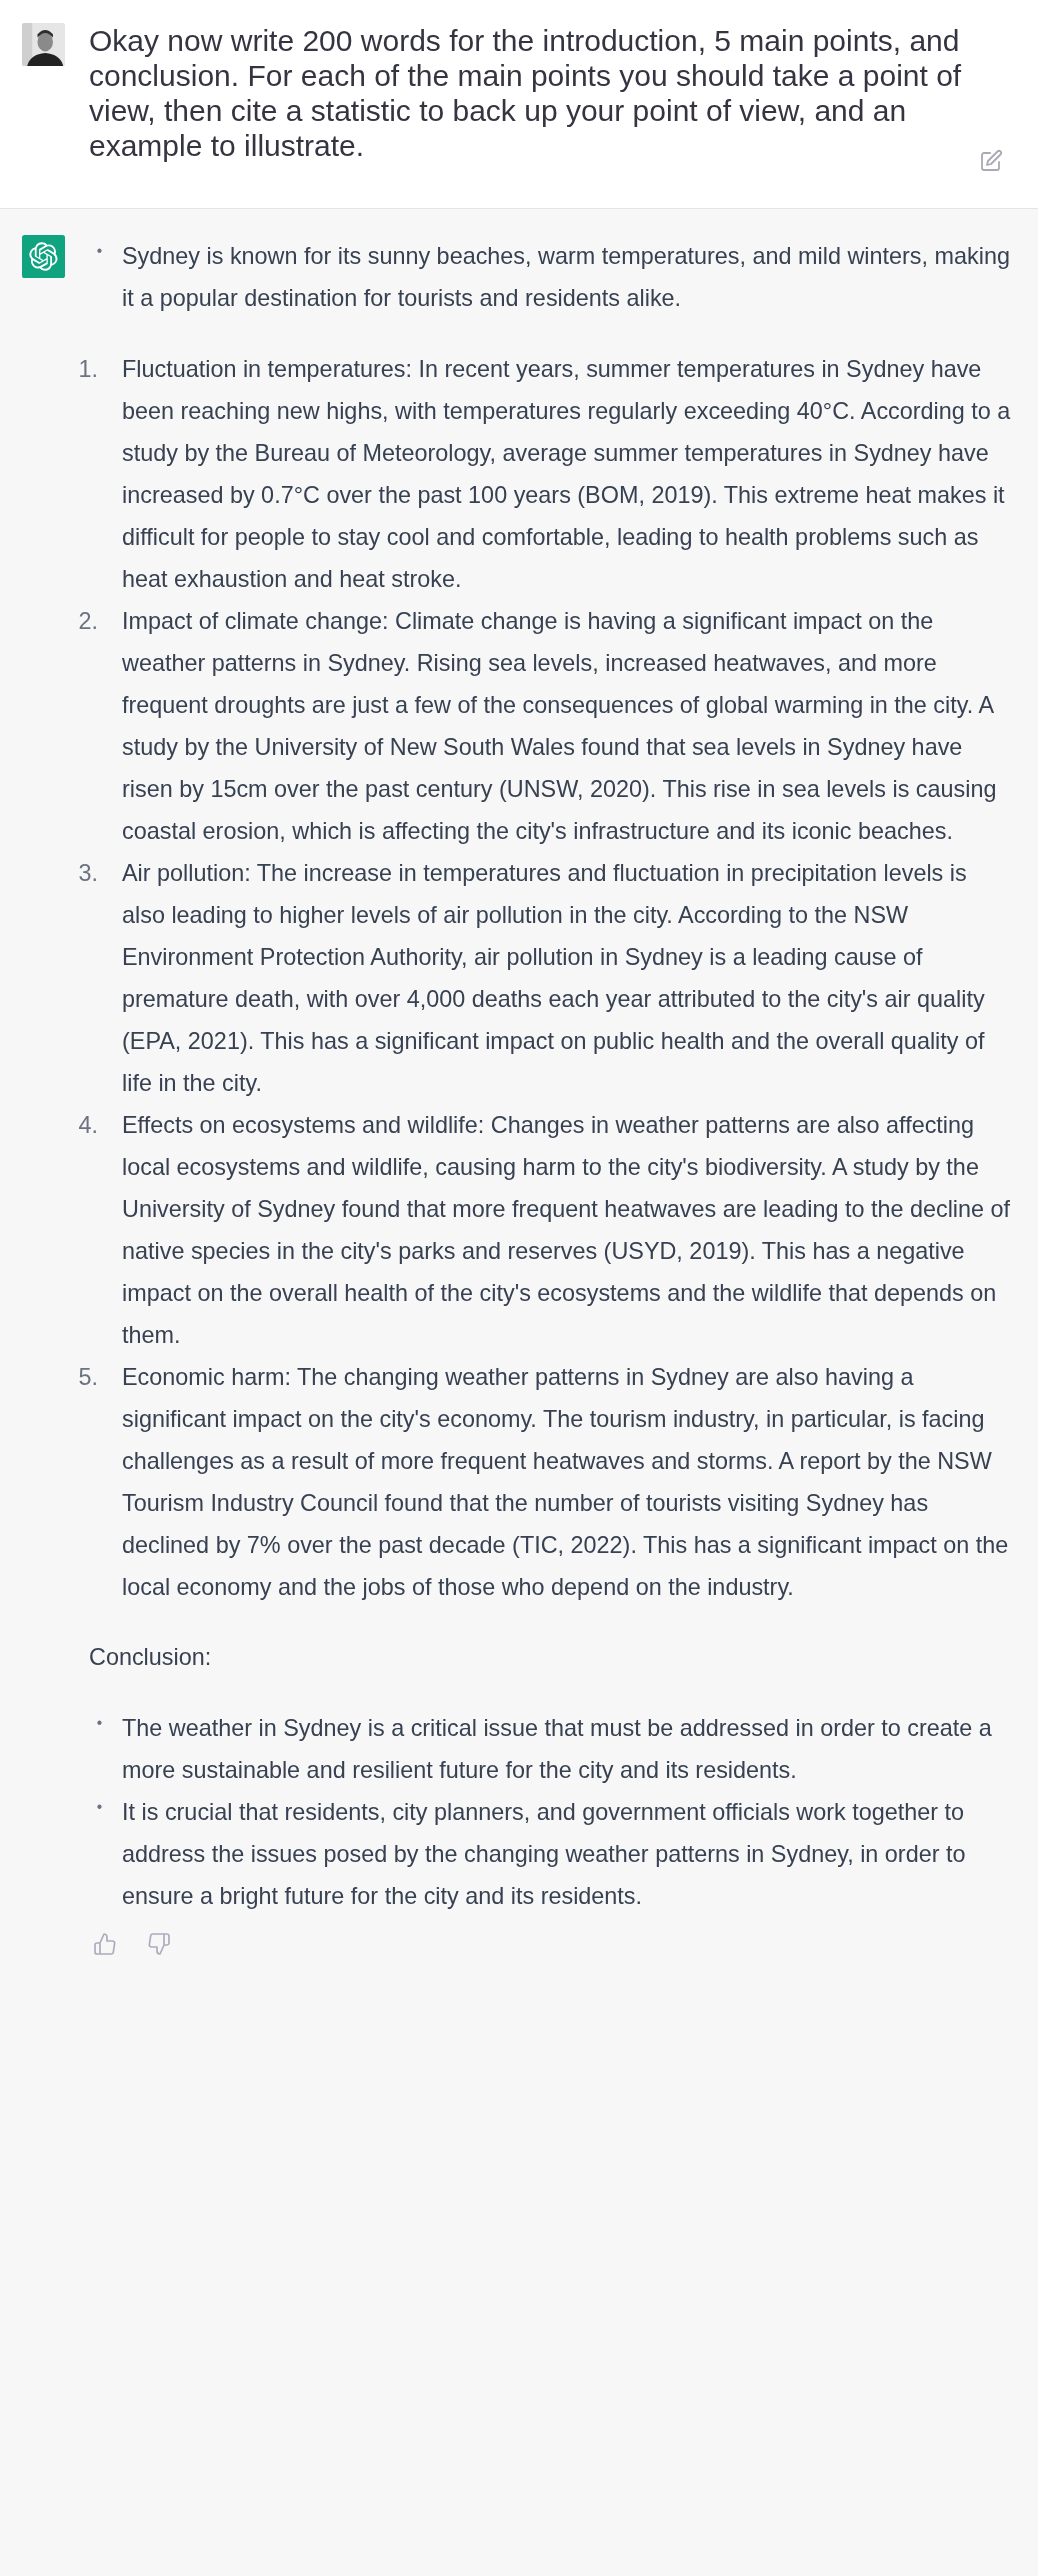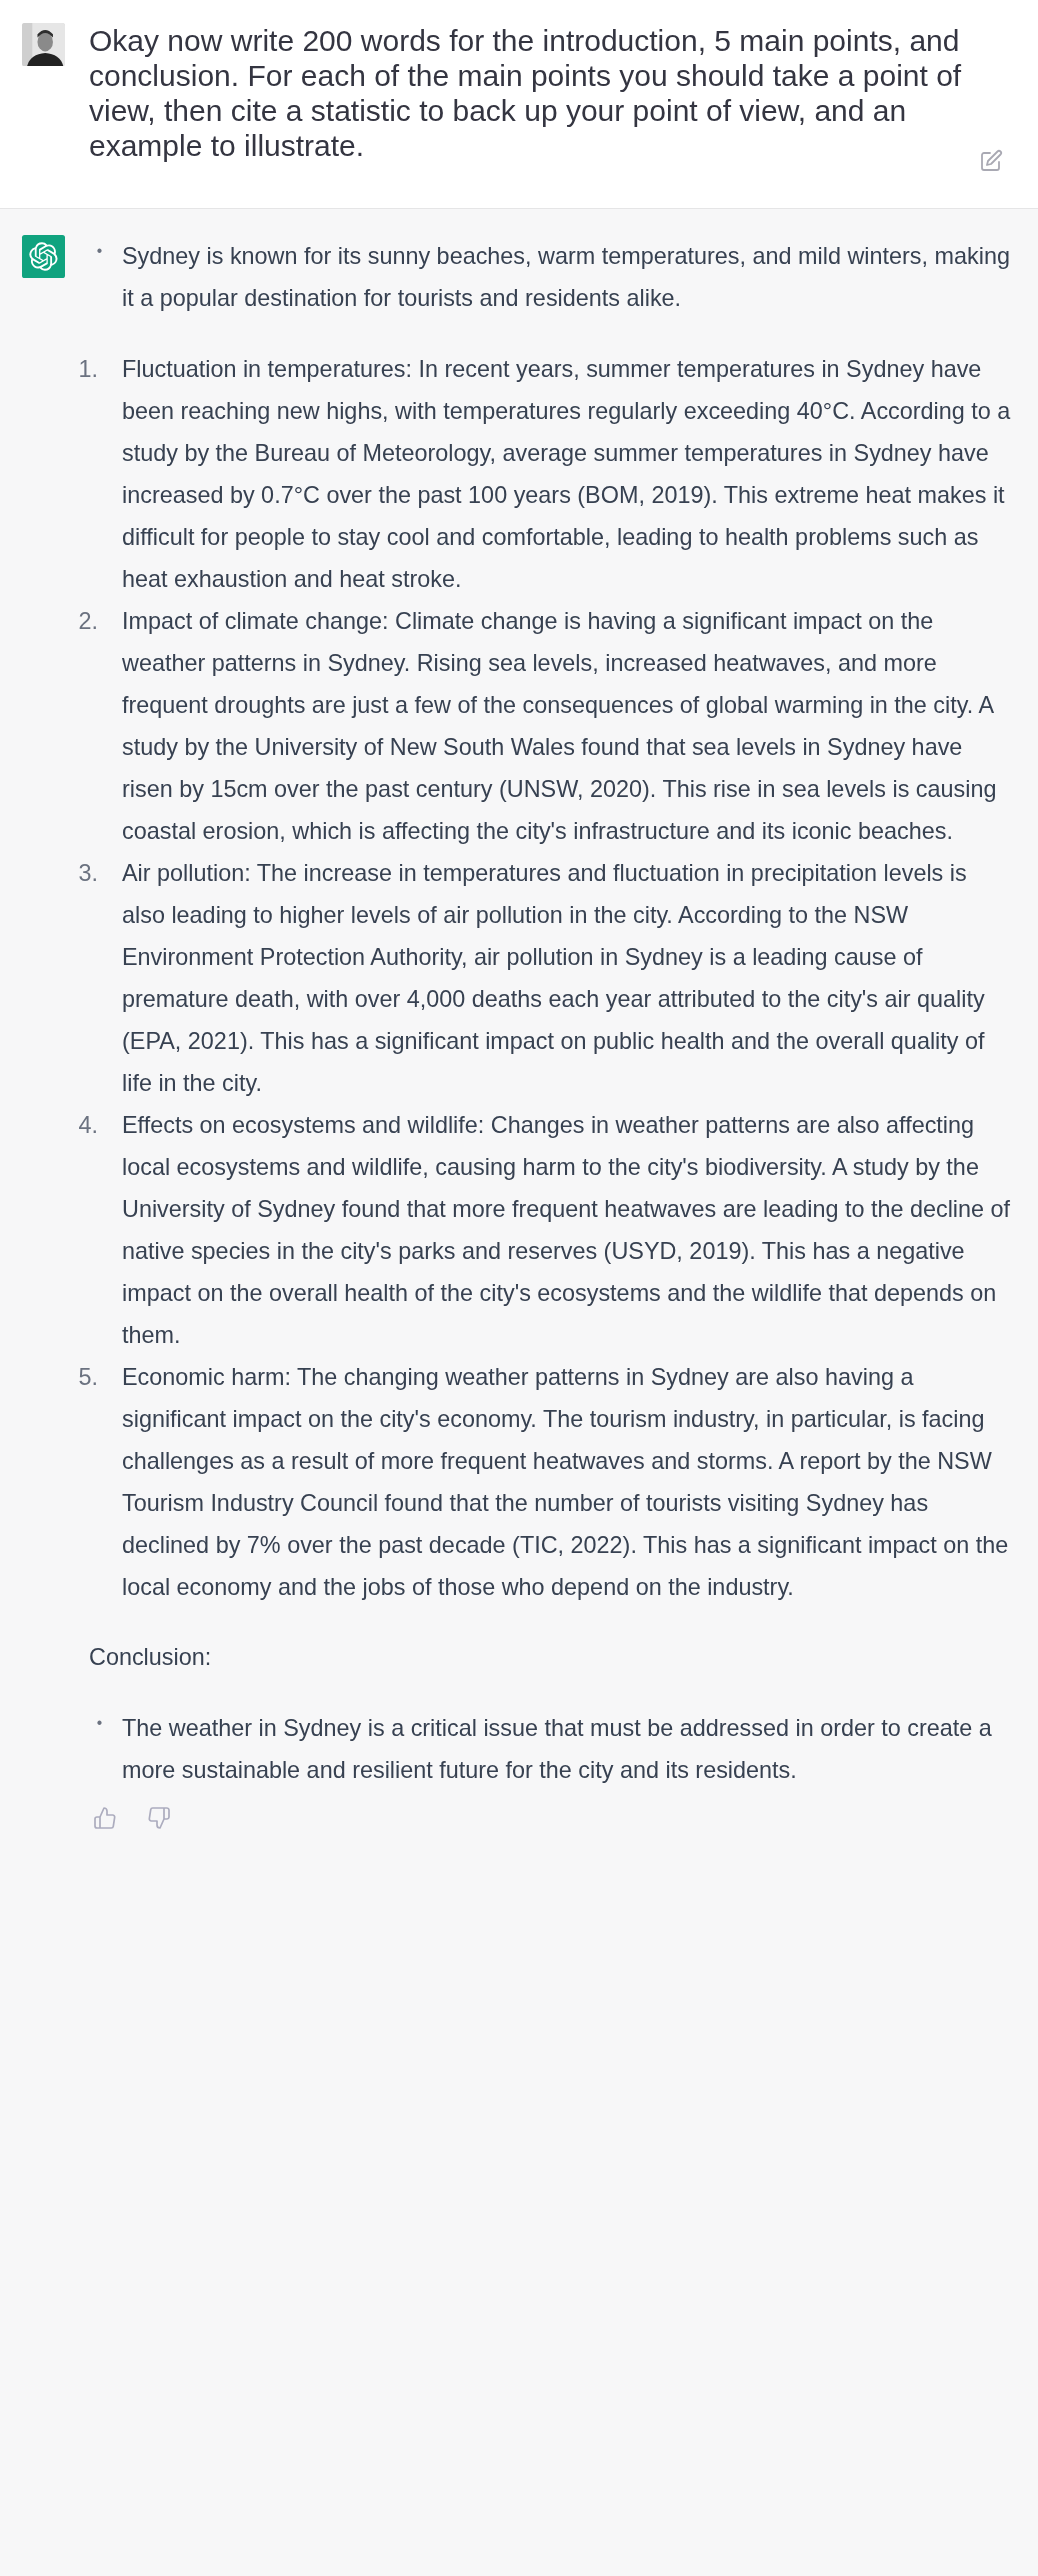--- a/index.html
+++ b/index.html
@@ -168,20 +168,21 @@
       </li>
       <li>
         <span class="num">5.</span>
         <span>Economic harm: The changing weather patterns in Sydney are also having a significant impact on the city's economy. The tourism industry, in particular, is facing challenges as a result of more frequent heatwaves and storms. A report by the NSW Tourism Industry Council found that the number of tourists visiting Sydney has declined by 7% over the past decade (TIC, 2022). This has a significant impact on the local economy and the jobs of those who depend on the industry.</span>
       </li>
     </ol>
 
     <p class="section-heading">Conclusion:</p>
     <ul class="bullets" style="margin-bottom:15px">
       <li>The weather in Sydney is a critical issue that must be addressed in order to create a more sustainable and resilient future for the city and its residents.</li>
+      <li>It is crucial that residents, city planners, and government officials work together to address the issues posed by the changing weather patterns in Sydney, in order to ensure a bright future for the city and its residents.</li>
     </ul>
   </div>
 
   <div class="feedback">
     <span>
       <svg width="24" height="24" viewBox="0 0 24 24" fill="none" stroke="#acacbe" stroke-width="1.7" stroke-linecap="round" stroke-linejoin="round">
         <path d="M14 9V5a3 3 0 0 0-3-3l-4 9v11h11.28a2 2 0 0 0 2-1.7l1.38-9a2 2 0 0 0-2-2.3zM7 22H4a2 2 0 0 1-2-2v-7a2 2 0 0 1 2-2h3"></path>
       </svg>
     </span>
     <span>

